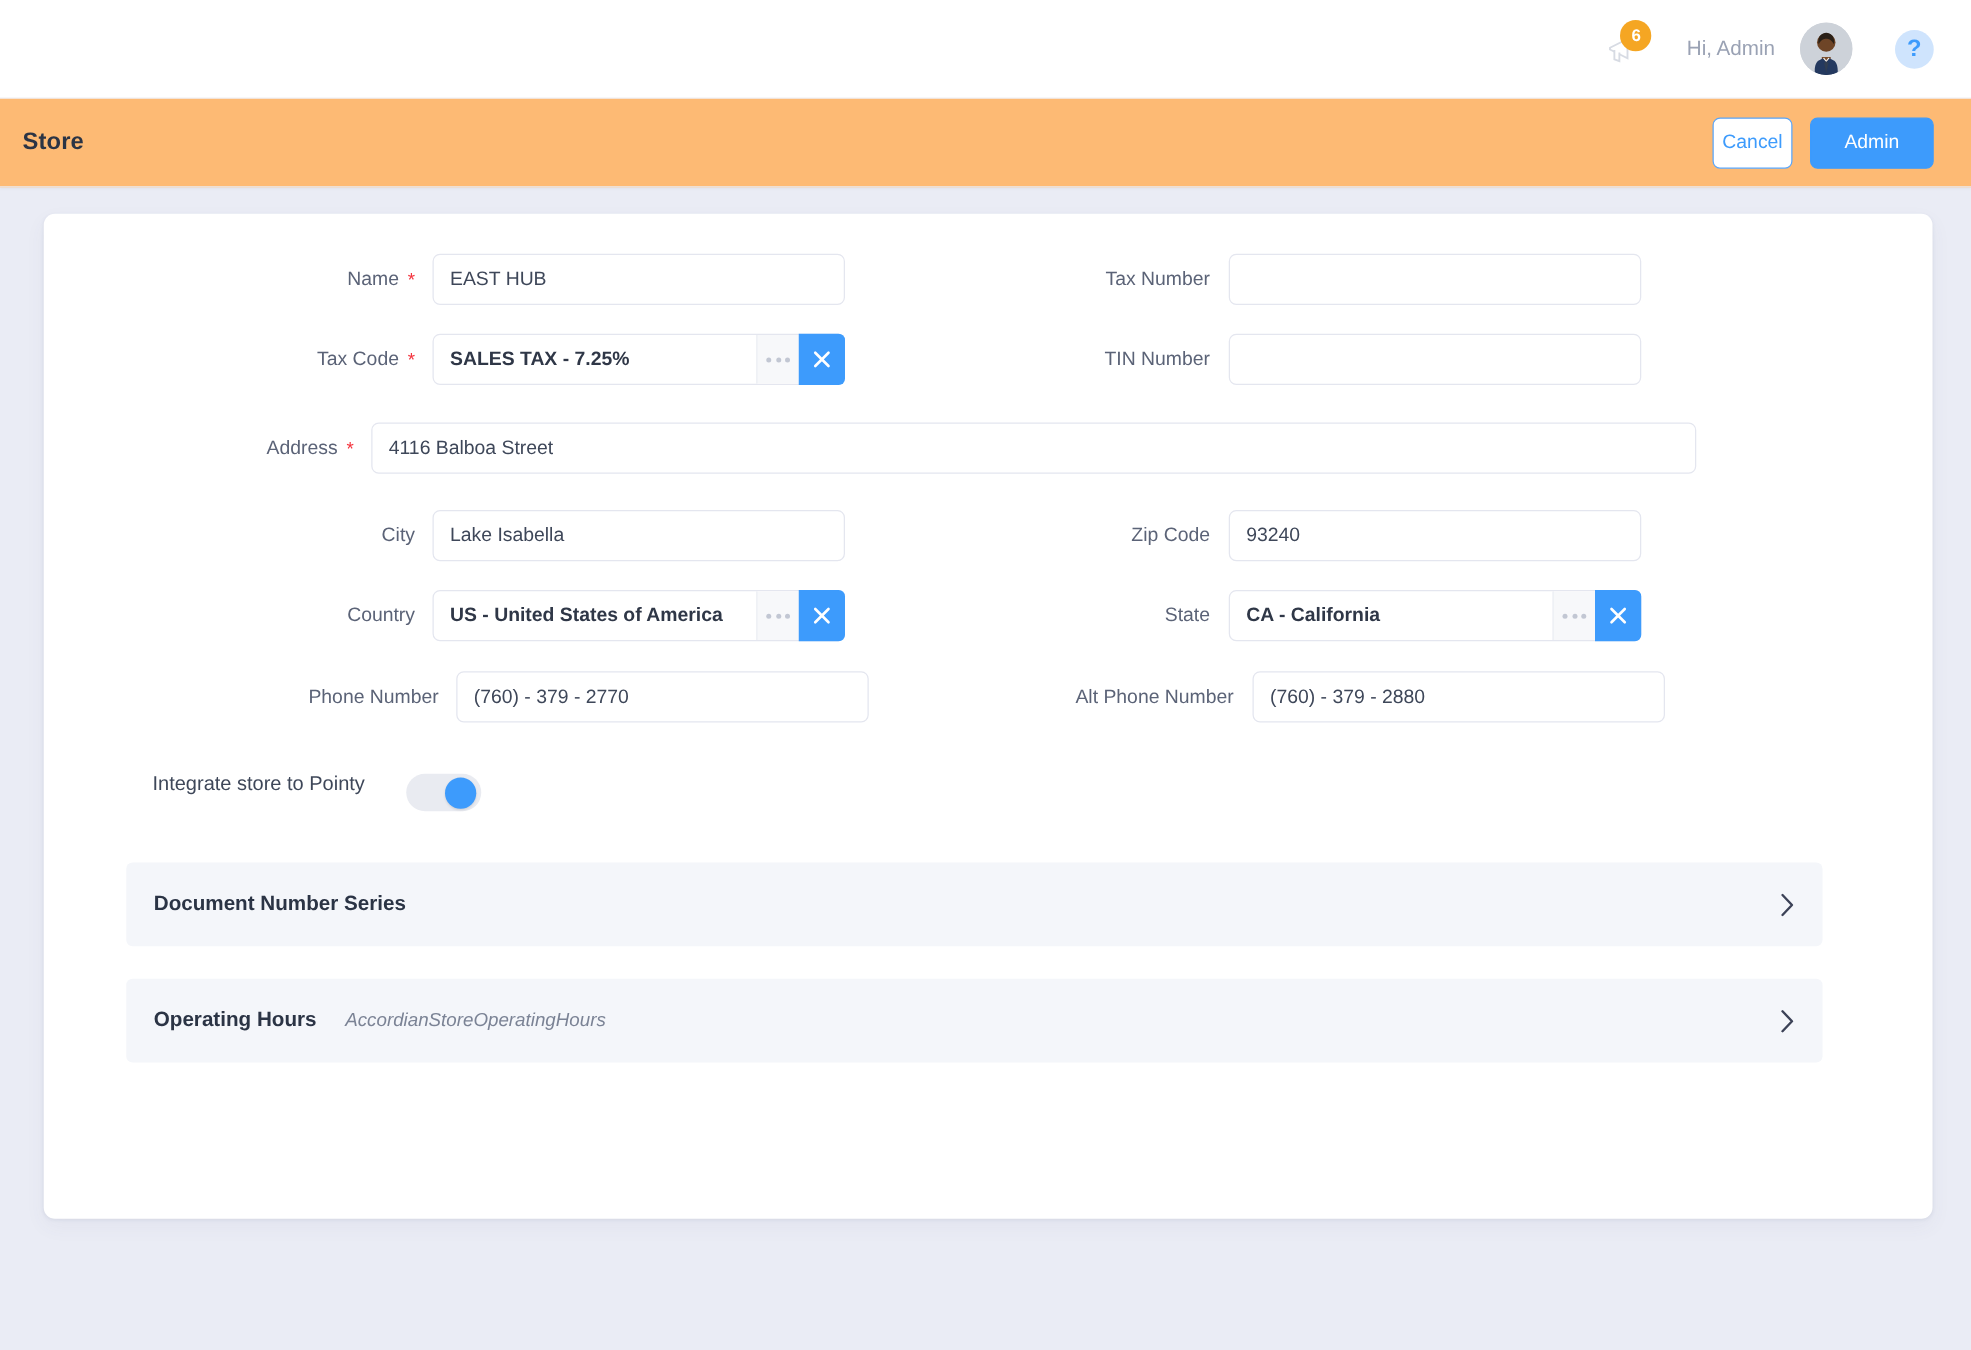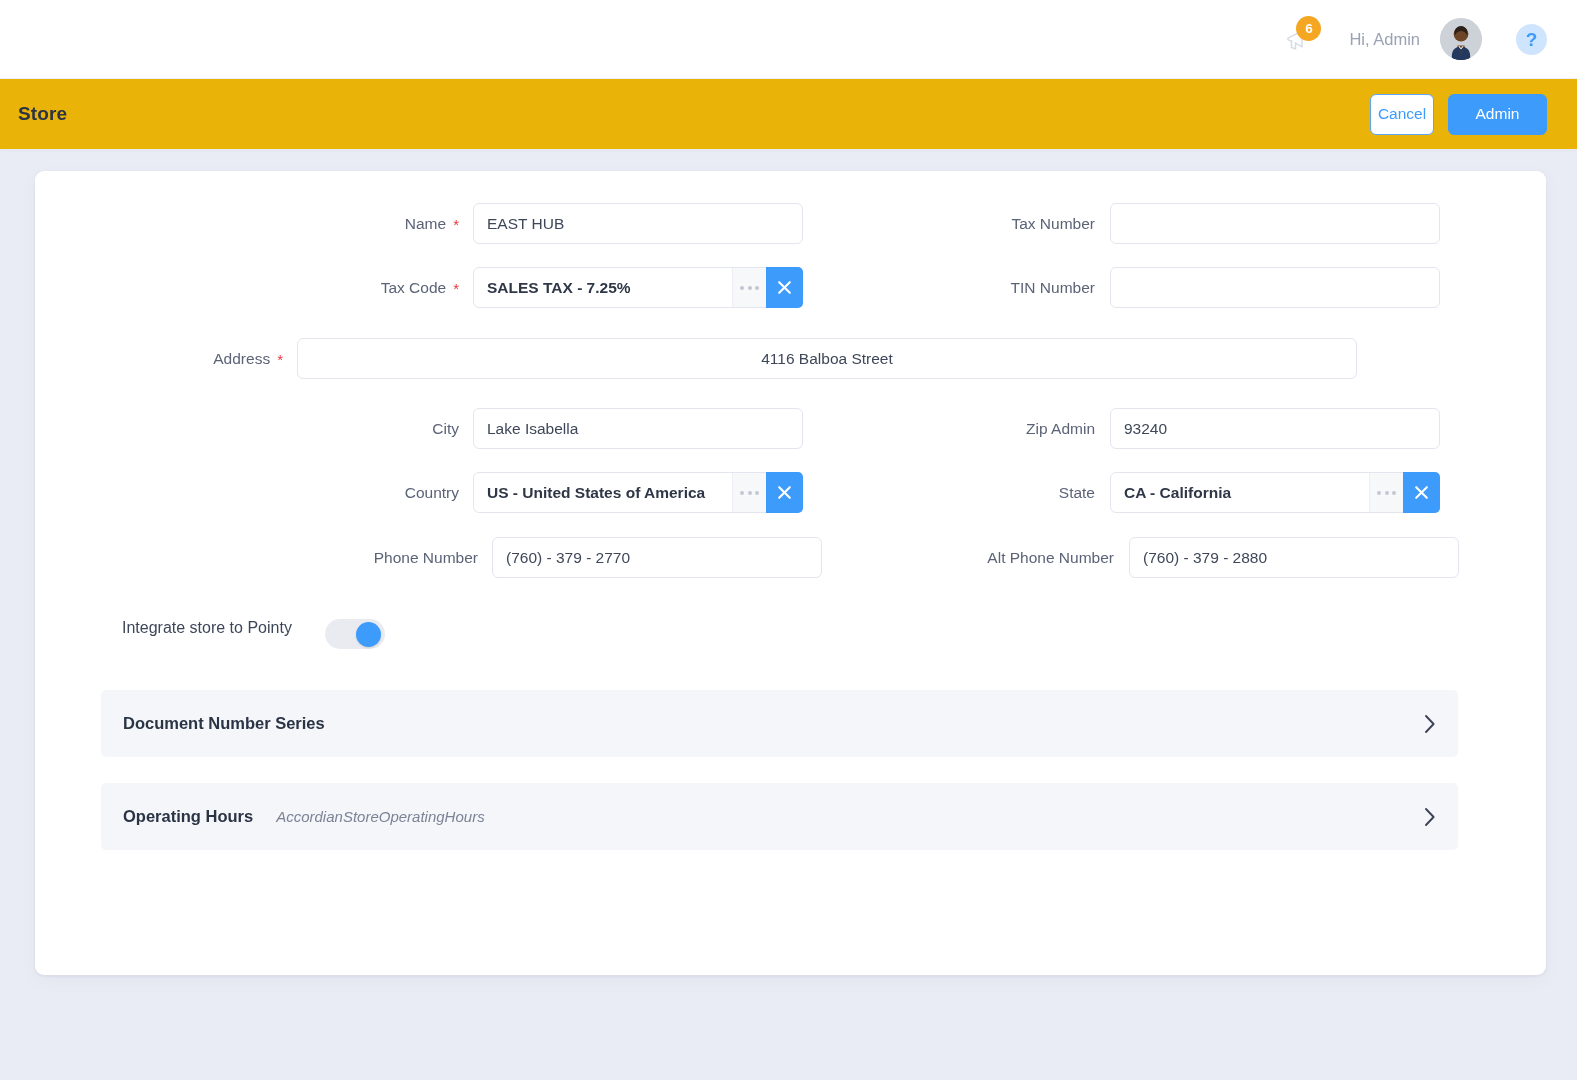--- a/index.html
+++ b/index.html
@@ -33,21 +33,21 @@
   .avatar svg{display:block;}
   .help-btn{
     width:31px;height:31px;border-radius:50%;background:#cfe4fd;
     display:flex;align-items:center;justify-content:center;
     color:#3d9bfc;font-size:19px;font-weight:700;line-height:1;
     cursor:pointer;
   }
 
   
   .pagehead{
-    height:71px;background:#eab308;display:flex;align-items:center;
+    height:71px;background:#fdba74;display:flex;align-items:center;
     padding:0 30px 0 18px;border-bottom:1px solid #e9ebf2;
     box-shadow:0 1px 2px rgba(60,70,100,.05);
   }
   .pagetitle{font-size:19px;font-weight:700;color:#2b3445;letter-spacing:.1px;}
   .head-actions{margin-left:auto;display:flex;align-items:center;gap:14px;}
   .btn{
     font-family:inherit;font-size:15.5px;border-radius:6px;cursor:pointer;
     height:41px;display:flex;align-items:center;justify-content:center;
   }
   .btn-cancel{background:#fff;border:1px solid #59a6fb;color:#3d9bfc;width:64px;}
@@ -56,42 +56,42 @@
   
   .content{padding:21px 31px 0 35px;}
   .card{
     background:#fff;border-radius:9px;
     box-shadow:0 1px 3px rgba(70,80,110,.08), 0 6px 16px rgba(70,80,110,.05);
     padding:32px 0 46px 0;min-height:804px;
   }
 
   .row{display:flex;align-items:center;margin-bottom:23px;}
   .col{display:flex;align-items:center;}
-  .col-left{width:768px;justify-content:flex-end;}
+  .col-left{width:641px;justify-content:flex-end;}
   .col-right{flex:1;display:flex;align-items:center;}
 
   .lbl{
     font-size:15.5px;color:#5b6377;text-align:right;white-space:nowrap;
     display:flex;align-items:center;justify-content:flex-end;gap:7px;
   }
   .lbl .req{color:#f4333d;font-size:15px;line-height:1;transform:translateY(1px);}
   .lbl-left{width:262px;padding-right:14px;}
   .lbl-right{width:307px;padding-right:15px;}
 
   .field{
     height:41px;border:1px solid #e4e6ef;border-radius:6px;background:#fff;
     display:flex;align-items:center;position:relative;
   }
   .field .val{
     flex:1;padding:0 13px;font-size:15.5px;color:#3e4759;
     white-space:nowrap;overflow:hidden;
   }
   .field.bold .val{font-weight:700;color:#2f3747;}
   .w-narrow{width:330px;}
-  .w-wide{width:1060px;text-align:center;}
+  .w-wide{width:1060px;}
   .field.has-actions{padding-right:0;}
   .dots{
     width:34px;align-self:stretch;background:#f7f8fa;border-left:1px solid #eceef4;
     display:flex;align-items:center;justify-content:center;gap:3.5px;cursor:pointer;
   }
   .dots i{width:4px;height:4px;border-radius:50%;background:#c2c7d3;display:block;}
   .clear{
     width:37px;align-self:stretch;background:#3d9bfc;cursor:pointer;
     border-radius:0 5px 5px 0;display:flex;align-items:center;justify-content:center;
     margin:-1px -1px -1px 0;
@@ -246,21 +246,21 @@
         <div class="col col-left">
           <div class="lbl lbl-left">
             <span>City</span>
           </div>
           <div class="field w-narrow">
             <div class="val">Lake Isabella</div>
           </div>
         </div>
         <div class="col col-right">
           <div class="lbl lbl-right">
-            <span>Zip Admin</span>
+            <span>Zip Code</span>
           </div>
           <div class="field w-narrow">
             <div class="val">93240</div>
           </div>
         </div>
       </div>
 
       <div class="row" style="margin-bottom:24px;">
         <div class="col col-left">
           <div class="lbl lbl-left">

